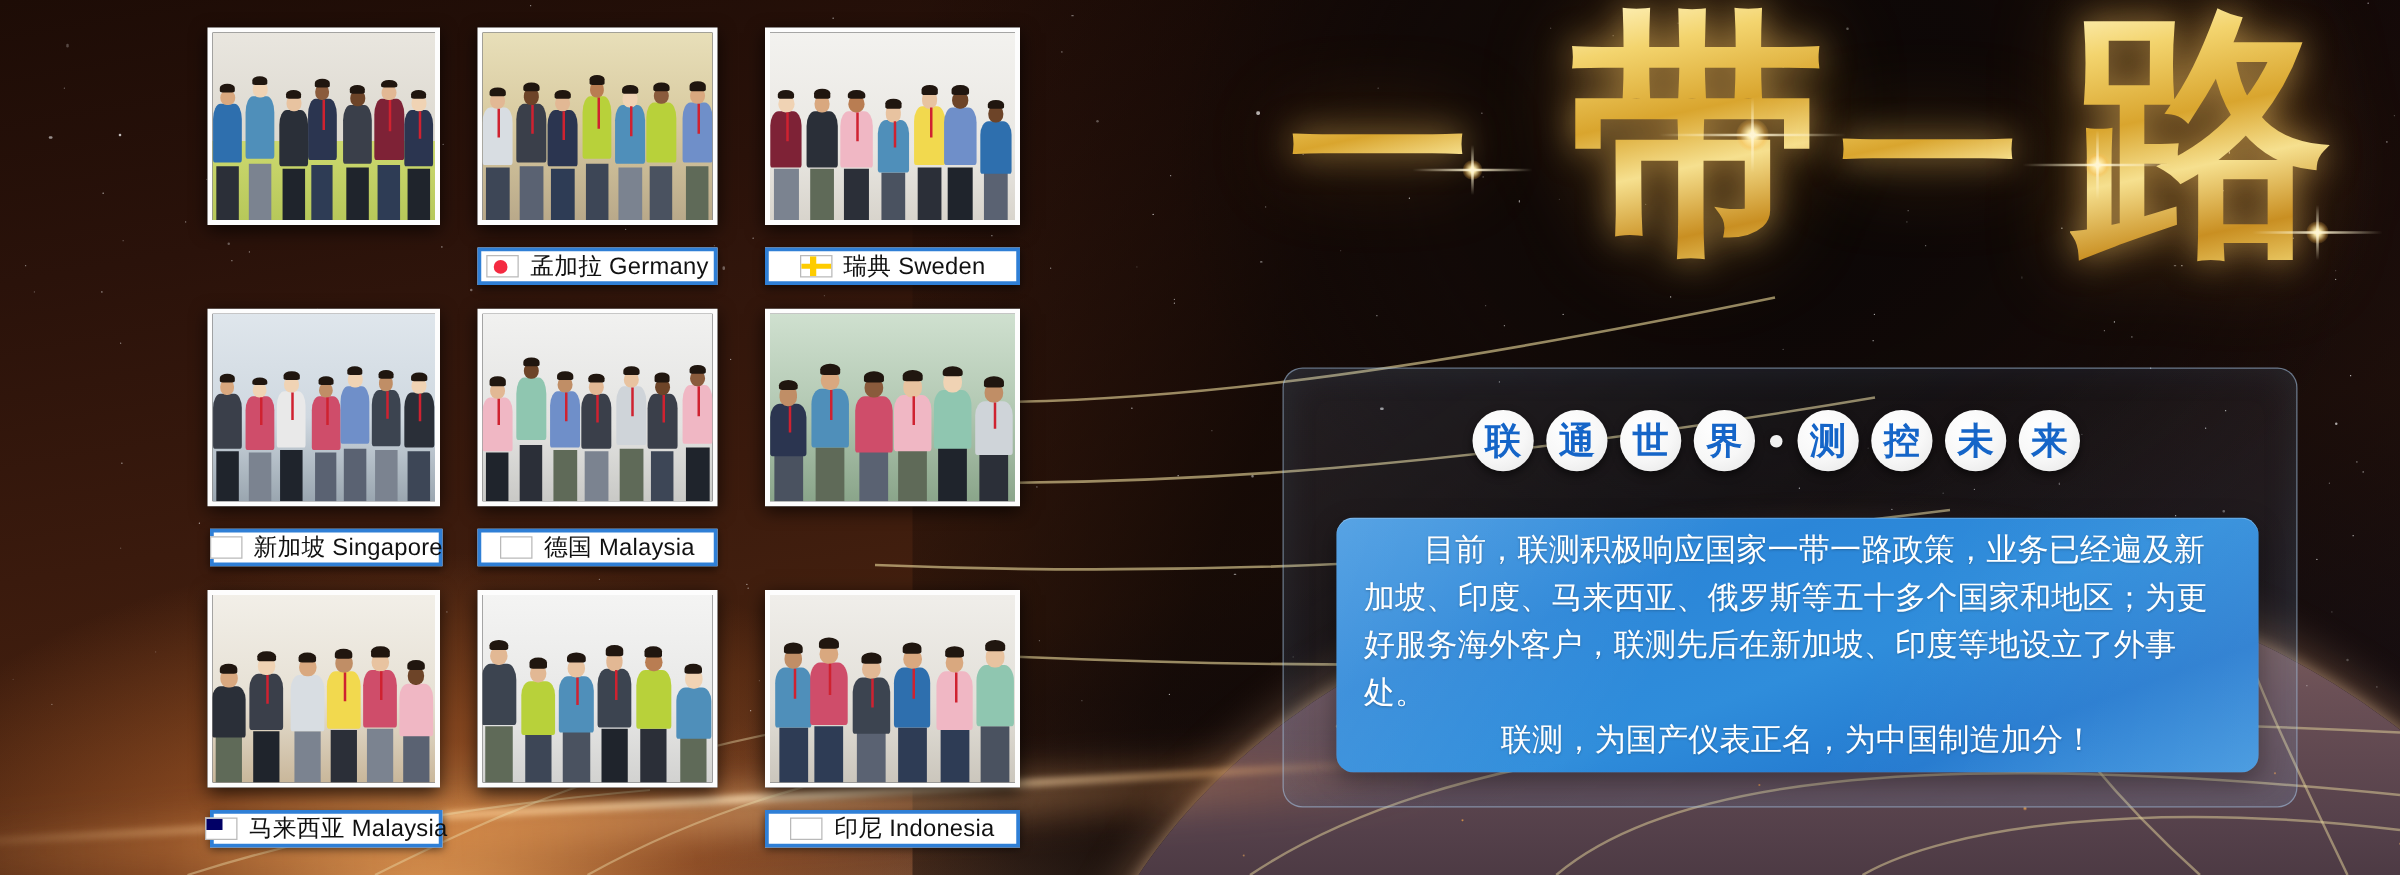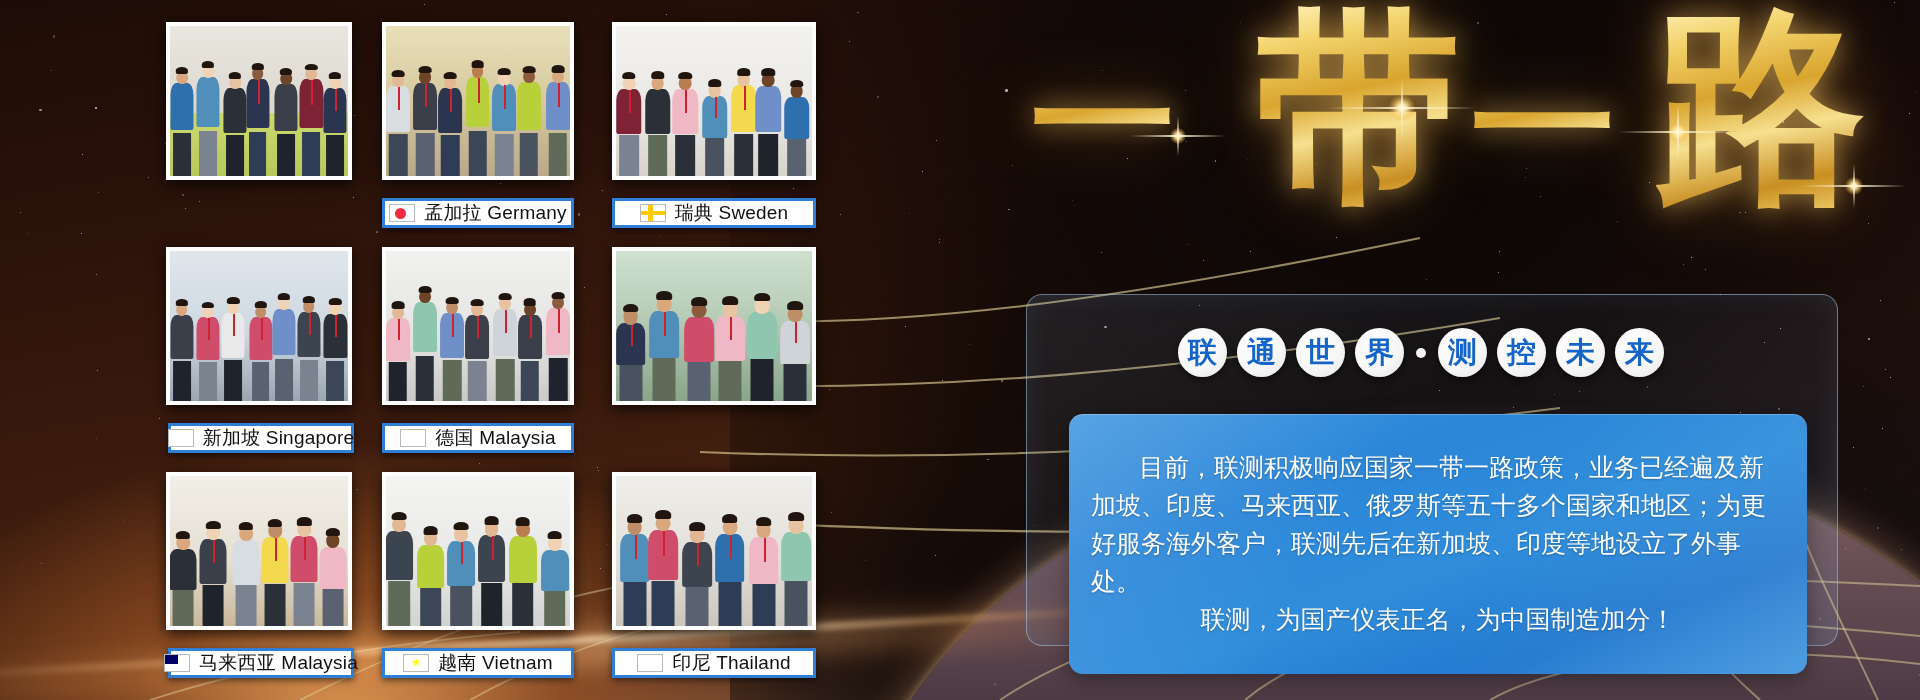--- a/index.html
+++ b/index.html
@@ -172,21 +172,21 @@
     color:#1565c8; font-size:29px; font-weight:700; line-height:1;
     font-family:"DejaVu Sans","Liberation Sans",sans-serif;
   }
   .slogan .dot {
     width:10px; height:10px; border-radius:50%;
     background:#f2f2f2; box-shadow:0 0 5px rgba(0,0,0,.5);
     margin:0 2px;
   }
 
   .blue-card {
-    position:absolute; left:1069px; top:414px; width:738px; height:260px;
+    position:absolute; left:1069px; top:414px; width:738px; height:204px;
     border-radius:14px;
     background:
       linear-gradient(118deg, rgba(255,255,255,.13) 0%, rgba(255,255,255,0) 38%),
       linear-gradient(300deg, rgba(255,255,255,.10) 0%, rgba(255,255,255,0) 42%),
       linear-gradient(160deg,#3f96e0 0%, #2b86d8 30%, #2f8ddb 55%, #2379cf 78%, #3a93de 100%);
     box-shadow:0 6px 20px rgba(0,0,0,.35), inset 0 1px 0 rgba(255,255,255,.25);
     padding:10px 22px 10px 22px;
     display:flex; flex-direction:column; justify-content:center;
   }
   .blue-card p {
@@ -867,24 +867,20 @@
             <i class="hair" style="top: -2px; width: 14.8px; height: 8.4px; background: rgb(32, 22, 15);"></i>
           </div>
           <div class="person" style="left: 151.3px; width: 34.8px; height: 93.2px;">
             <i class="legs" style="bottom: 0px; width: 21.6px; height: 37.3px; background: rgb(95, 106, 88);"></i>
             <i class="torso" style="top: 16.7px; width: 27.9px; height: 41px; background: rgb(79, 143, 186);"></i>
             <i class="head" style="top: 2.5px; width: 13.9px; height: 15.6px; background: rgb(240, 211, 180);"></i>
             <i class="hair" style="top: -2px; width: 14.8px; height: 8.4px; background: rgb(32, 22, 15);"></i>
           </div>
         </div>
       </div>
-      <div class="caption" style="left: 382px; top: 648px; width: 192px; height: 30px;">
-        <span class="flag f-vn"></span>
-        <span class="cap-text">越南 Vietnam</span>
-      </div>
       <div class="photo" style="left: 612px; top: 472px; width: 204px; height: 158px;">
         <div class="scene">
           <div class="wall" style="background: linear-gradient(rgb(240, 238, 234) 0%, rgb(226, 223, 216) 58%, rgb(203, 198, 188) 100%);"></div>
           <div class="person" style="left: 0px; width: 37.1px; height: 109.8px;">
             <i class="legs" style="bottom: 0px; width: 23px; height: 43.9px; background: rgb(46, 60, 85);"></i>
             <i class="torso" style="top: 17.8px; width: 29.7px; height: 48.3px; background: rgb(79, 143, 186);"></i>
             <i class="head" style="top: 2.7px; width: 14.8px; height: 16.6px; background: rgb(192, 142, 102);"></i>
             <i class="hair" style="top: -2px; width: 15.7px; height: 8.9px; background: rgb(32, 22, 15);"></i>
             <i class="badge-strip" style="left: 50%; top: 19px; height: 24.1px; background: rgb(207, 34, 48);"></i>
           </div>
@@ -919,21 +915,21 @@
           <div class="person" style="left: 161.5px; width: 37.1px; height: 111.7px;">
             <i class="legs" style="bottom: 0px; width: 23px; height: 44.7px; background: rgb(74, 82, 96);"></i>
             <i class="torso" style="top: 17.8px; width: 29.7px; height: 49.2px; background: rgb(143, 198, 176);"></i>
             <i class="head" style="top: 2.7px; width: 14.8px; height: 16.6px; background: rgb(232, 195, 160);"></i>
             <i class="hair" style="top: -2px; width: 15.7px; height: 8.9px; background: rgb(32, 22, 15);"></i>
           </div>
         </div>
       </div>
       <div class="caption" style="left: 612px; top: 648px; width: 204px; height: 30px;">
         <span class="flag f-id"></span>
-        <span class="cap-text">印尼 Thailand</span>
+        <span class="cap-text">印尼 Indonesia</span>
       </div>
     </div>
 
   <div class="hero-title">
     <span class="cal" style="left:0px;  top:40px;  font-size:146px;">一</span>
     <span class="cal" style="left:226px;top:-4px;  font-size:206px;">带</span>
     <span class="cal" style="left:440px;top:44px;  font-size:146px;">一</span>
     <span class="cal" style="left:626px;top:-6px;  font-size:210px;">路</span>
 
     <div class="sparkle" style="left:372px;top:100px;">

